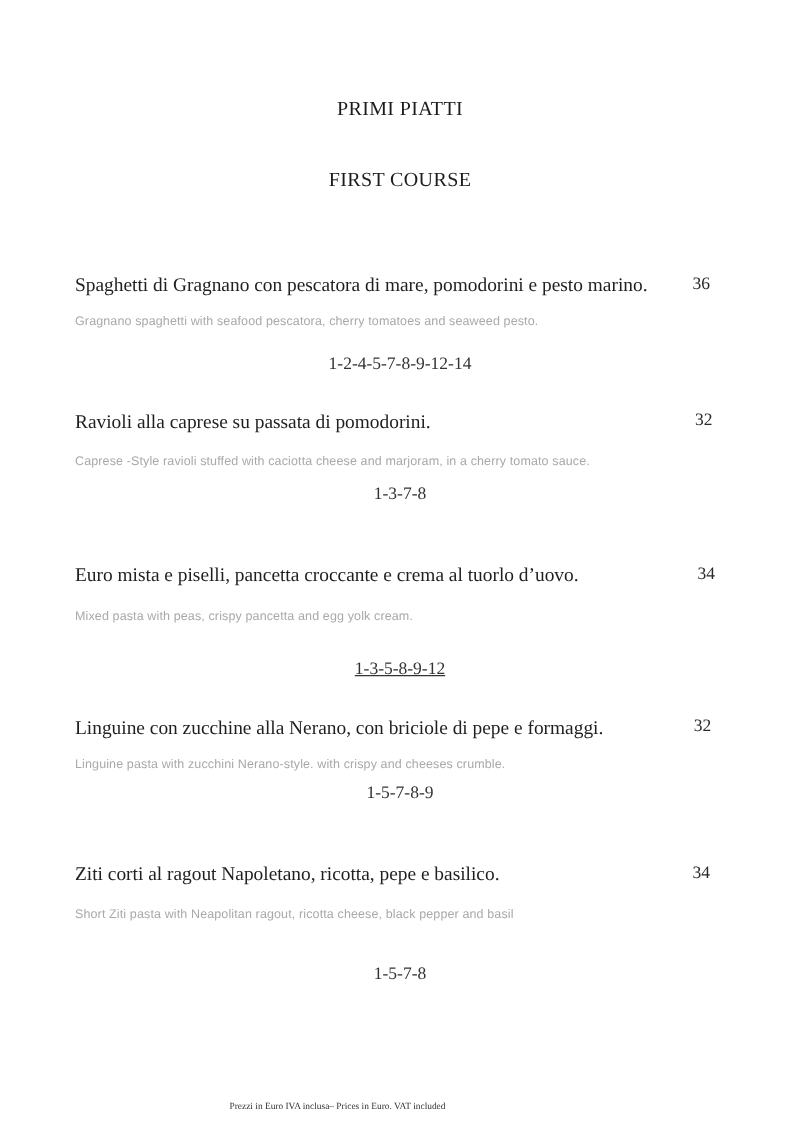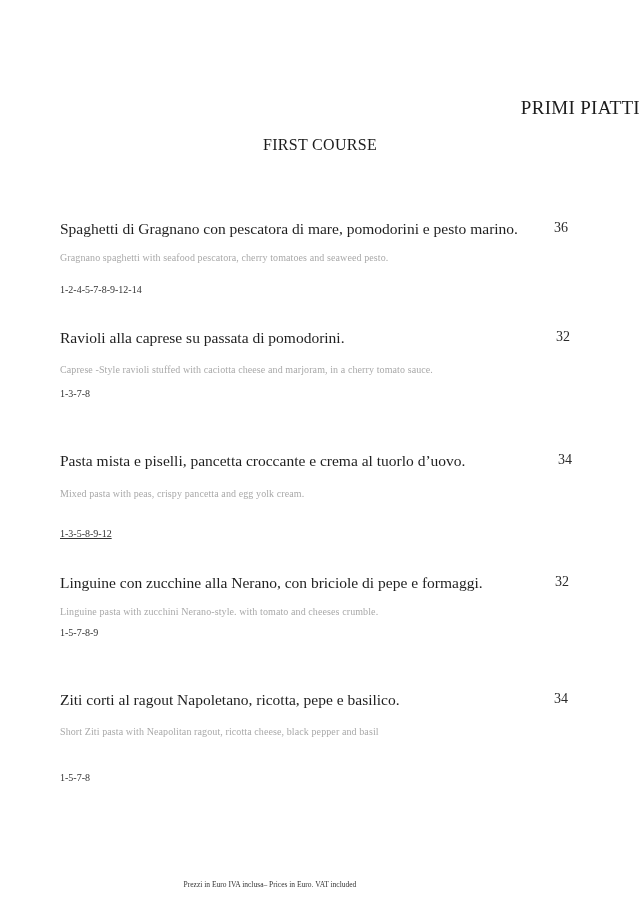--- a/index.html
+++ b/index.html
@@ -17,21 +17,21 @@
     }
     .title {
       position: absolute;
       left: 0;
       width: 640px;
       text-align: center;
       font-family: "Liberation Serif", serif;
       color: #1c1c1c;
       letter-spacing: 0.3px;
     }
-    .title-main { top: 97px; font-size: 19px; text-align: right; }
+    .title-main { top: 79px; font-size: 16px; }
     .title-sub { top: 136px; font-size: 16px; }
 
     .dish {
       position: absolute;
       left: 60px;
       width: 520px;
     }
     .dish-name {
       position: absolute;
       left: 0;
@@ -44,33 +44,33 @@
     .dish-price {
       position: absolute;
       top: 0;
       font-family: "Liberation Serif", serif;
       font-size: 14px;
       color: #2a2a2a;
     }
     .dish-desc {
       position: absolute;
       left: 0;
-      font-family: Liberation Serif, serif;
+      font-family: Liberation Sans, sans-serif;
       font-size: 10px;
       color: #a9a9a9;
       white-space: nowrap;
       letter-spacing: 0.1px;
     }
     .dish-allergens {
       position: absolute;
       width: 520px;
       left: 0;
-      text-align: left;
+      text-align: center;
       font-family: "Liberation Serif", serif;
-      font-size: 10px;
+      font-size: 14px;
       color: #333333;
     }
     .footer {
       position: absolute;
       top: 880px;
       left: 0;
       width: 540px;
       text-align: center;
       font-family: "Liberation Serif", serif;
       font-size: 7.5px;
@@ -93,30 +93,30 @@
   </div>
 
   <div class="dish" style="top:329px;">
     <div class="dish-name">Ravioli alla caprese su passata di pomodorini.</div>
     <div class="dish-price" style="left:496px;">32</div>
     <div class="dish-desc" style="top:35px;">Caprese -Style ravioli stuffed with caciotta cheese and marjoram, in a cherry tomato sauce.</div>
     <div class="dish-allergens" style="top:59px;">1-3-7-8</div>
   </div>
 
   <div class="dish" style="top:452px;">
-    <div class="dish-name">Pasta mista e piselli, pancetta croccante e crema al tuorlo d’uovo.</div>
+    <div class="dish-name">Euro mista e piselli, pancetta croccante e crema al tuorlo d’uovo.</div>
     <div class="dish-price" style="left:498px;">34</div>
     <div class="dish-desc" style="top:36px;">Mixed pasta with peas, crispy pancetta and egg yolk cream.</div>
     <div class="dish-allergens" style="top:76px;text-decoration:underline;">1-3-5-8-9-12</div>
   </div>
 
   <div class="dish" style="top:574px;">
     <div class="dish-name">Linguine con zucchine alla Nerano, con briciole di pepe e formaggi.</div>
     <div class="dish-price" style="left:495px;">32</div>
-    <div class="dish-desc" style="top:32px;">Linguine pasta with zucchini Nerano-style. with tomato and cheeses crumble.</div>
+    <div class="dish-desc" style="top:32px;">Linguine pasta with zucchini Nerano-style. with crispy and cheeses crumble.</div>
     <div class="dish-allergens" style="top:53px;">1-5-7-8-9</div>
   </div>
 
   <div class="dish" style="top:691px;">
     <div class="dish-name">Ziti corti al ragout Napoletano, ricotta, pepe e basilico.</div>
     <div class="dish-price" style="left:494px;">34</div>
     <div class="dish-desc" style="top:35px;">Short Ziti pasta with Neapolitan ragout, ricotta cheese, black pepper and basil</div>
     <div class="dish-allergens" style="top:45px;margin-top:36px;">1-5-7-8</div>
   </div>
 

